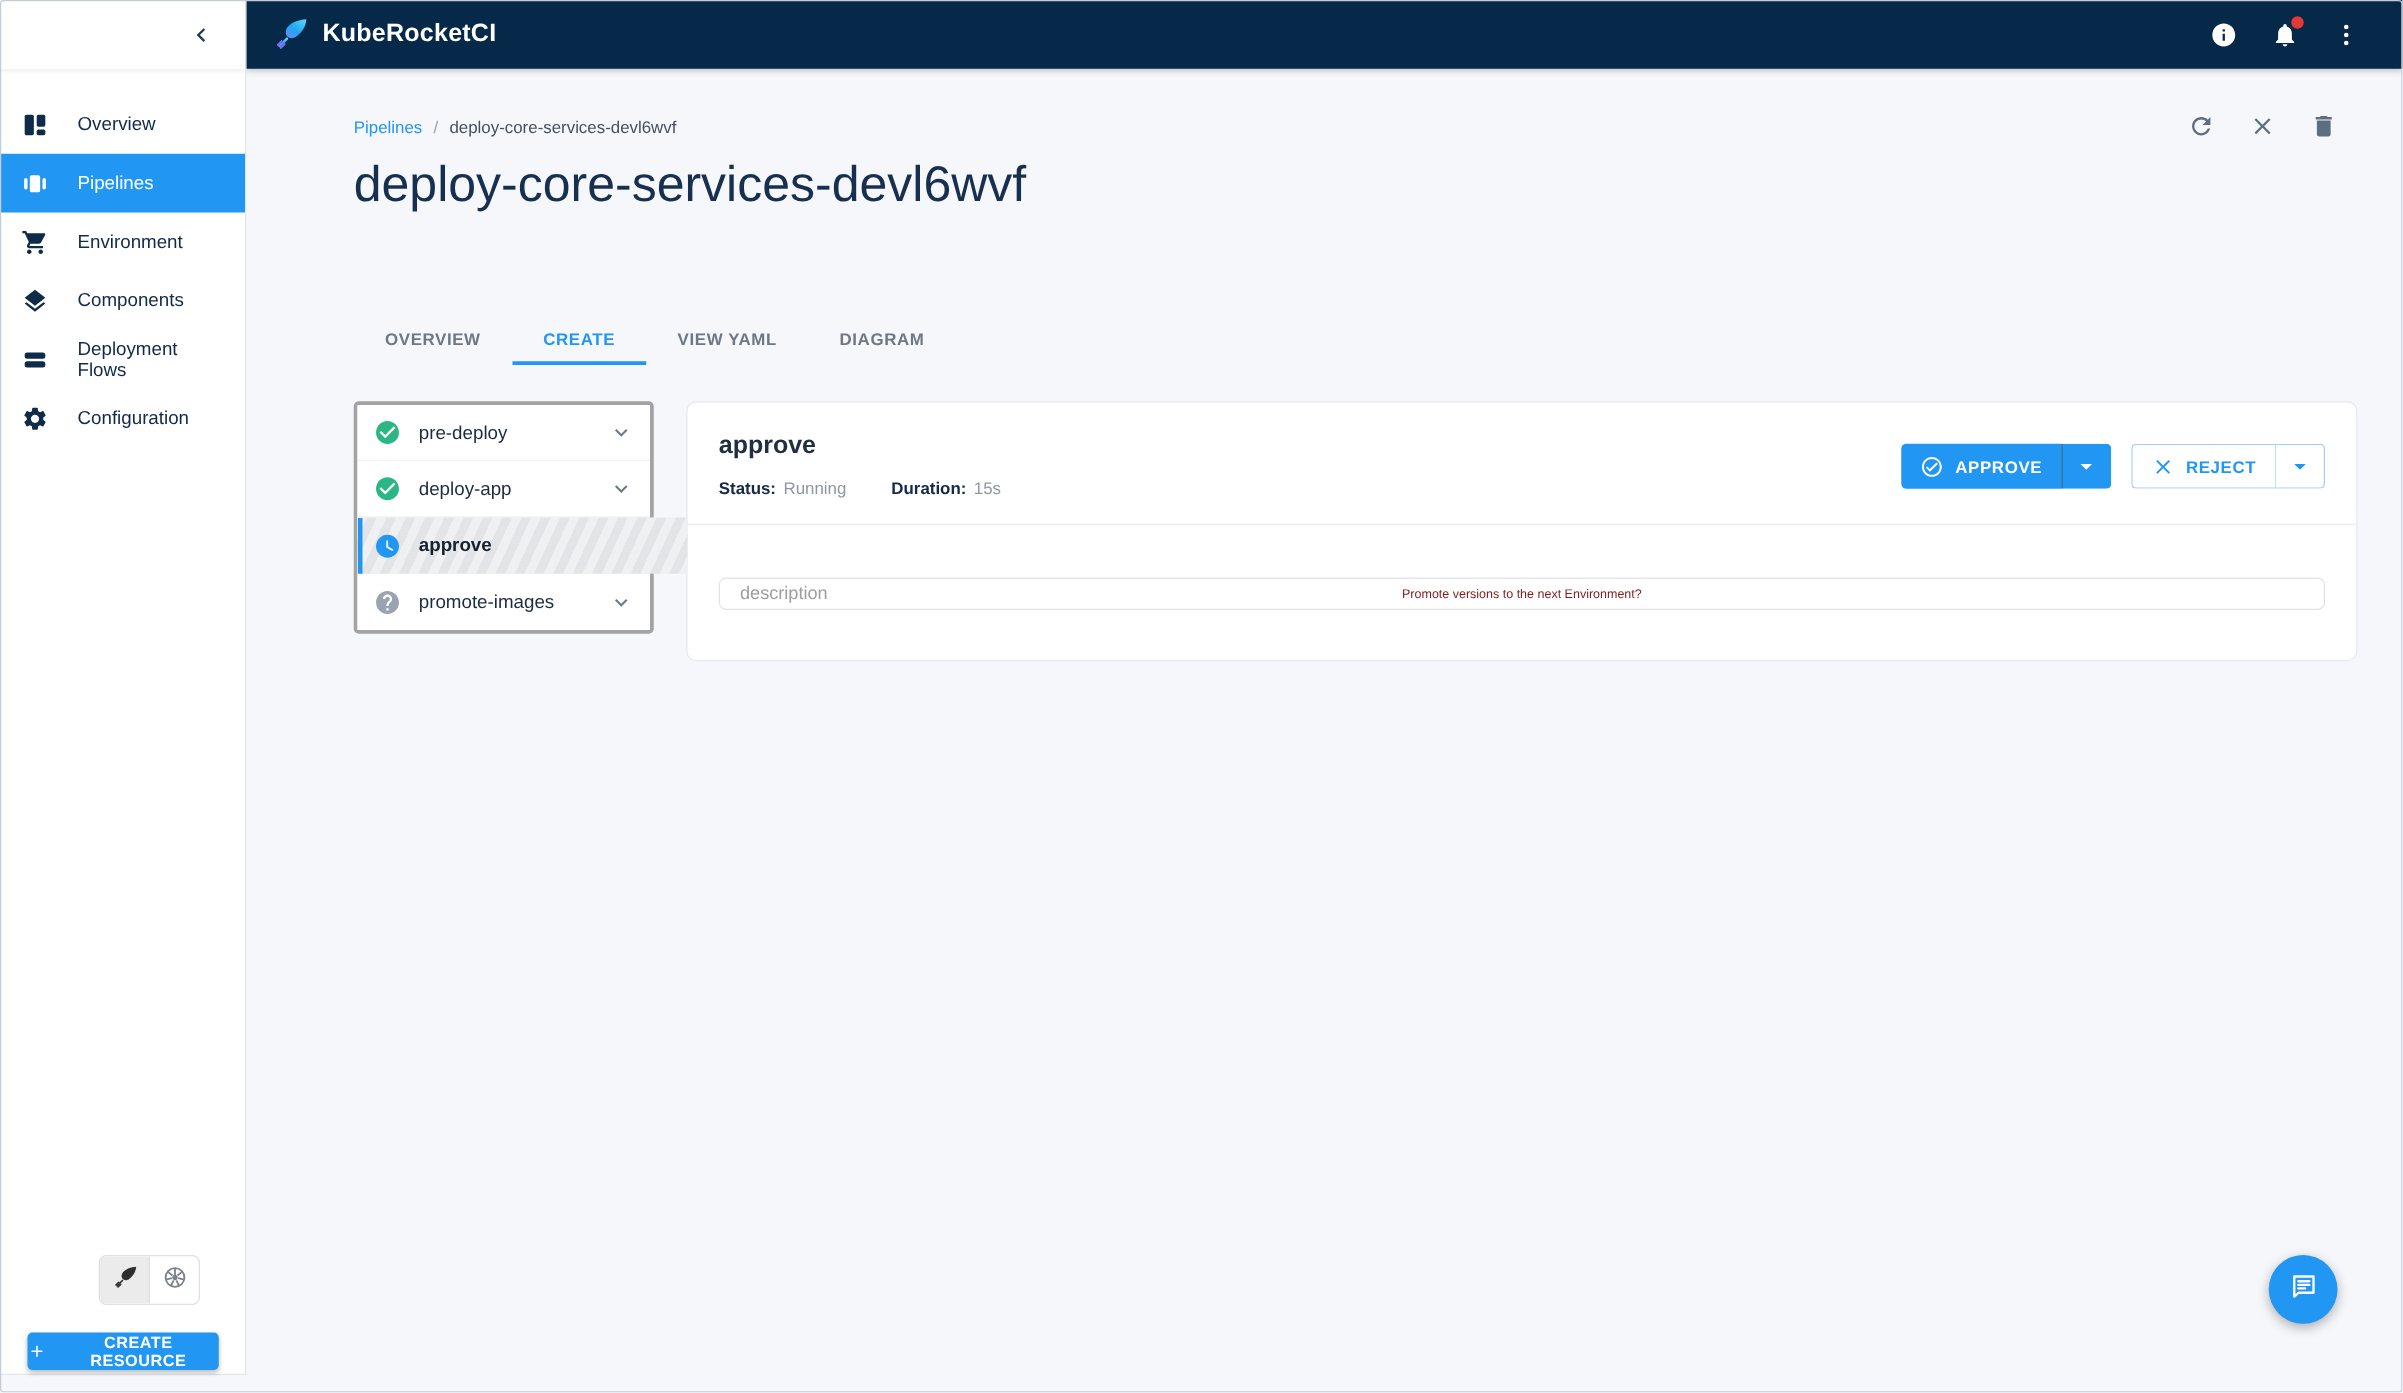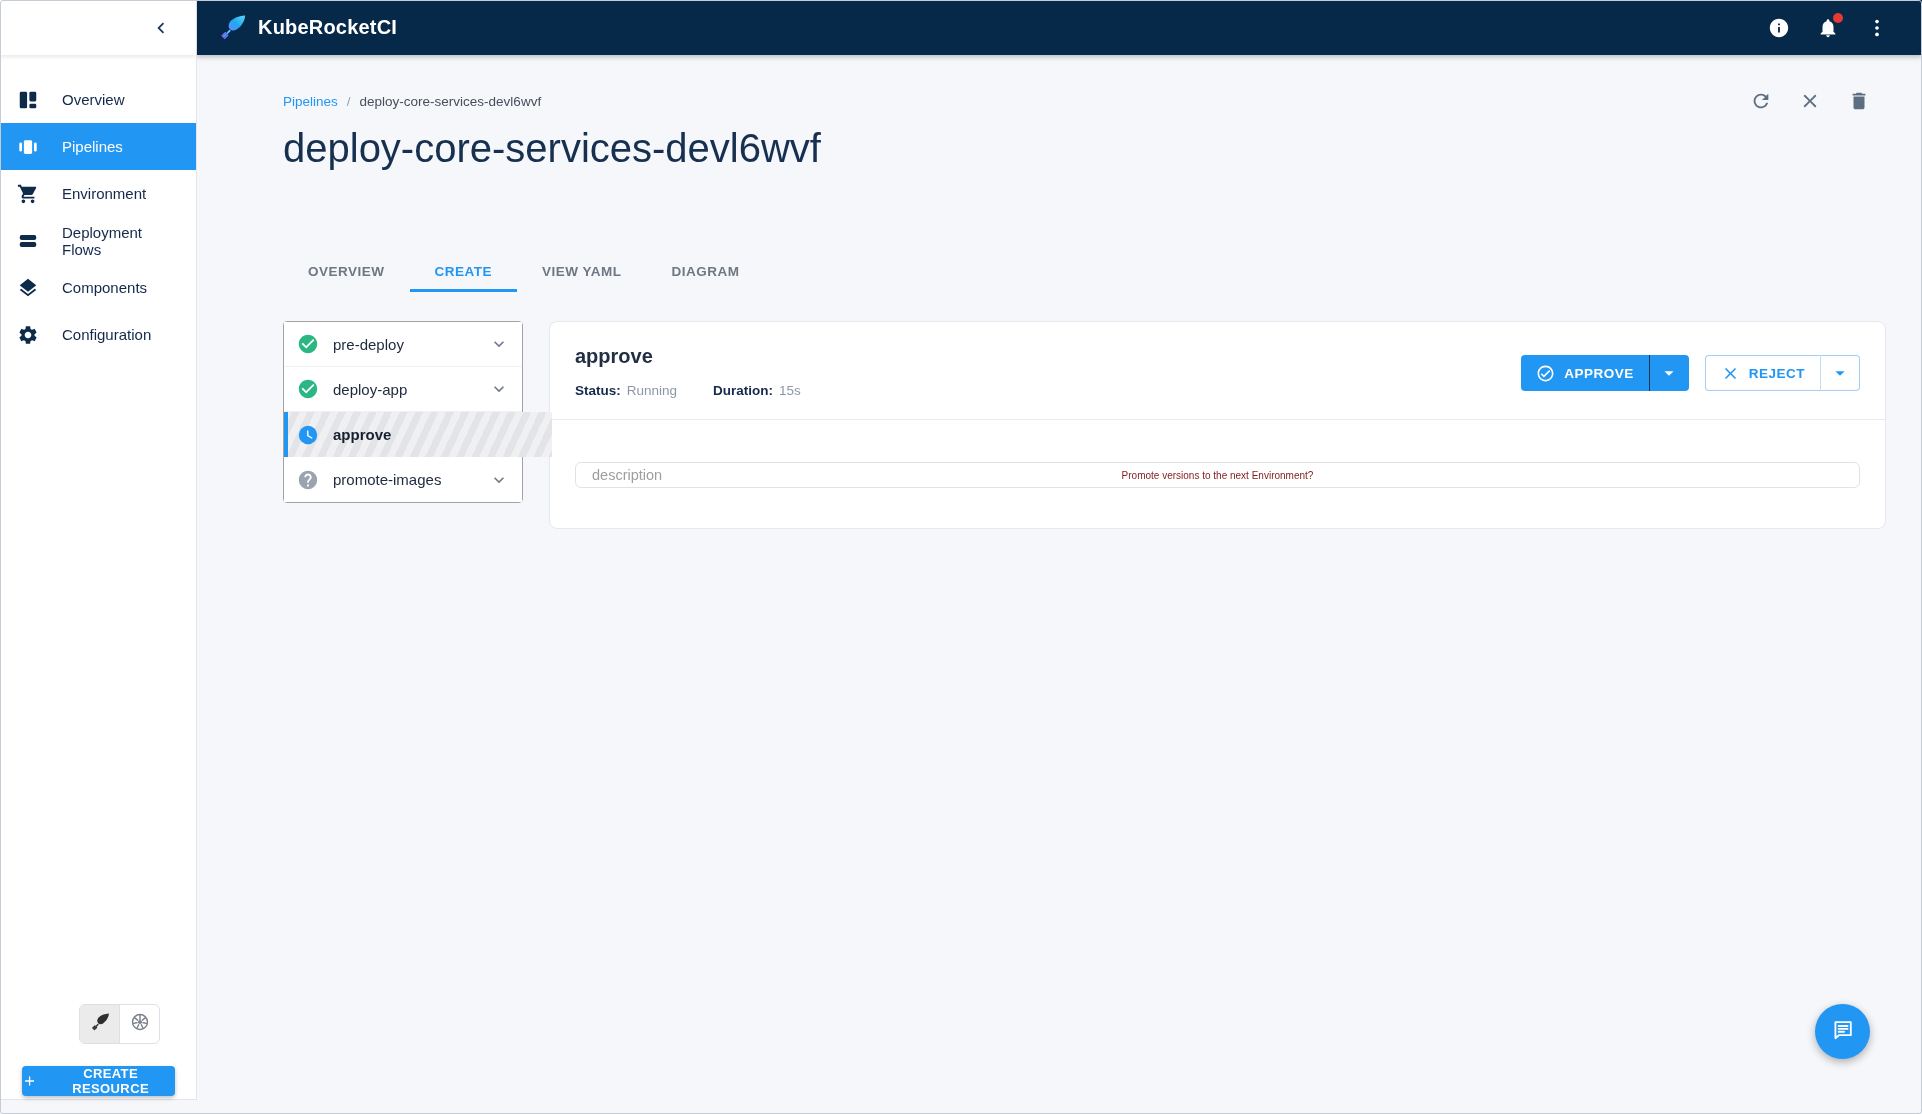--- a/index.html
+++ b/index.html
@@ -70,21 +70,21 @@
   .page-title{ margin-top:14px; font-size:40px; font-weight:400; color:#17304f; line-height:44px; }
 
   .page-tabs{ margin-top:84px; display:flex; }
   .ptab{ height:38px; padding:0 25px; display:flex; align-items:center; font-size:13.5px; font-weight:bold;
     letter-spacing:.5px; color:#6f7783; cursor:pointer; border-bottom:3px solid transparent; }
   .ptab.active{ color:#2196f3; border-bottom-color:#2196f3; }
 
   .work-row{ margin-top:29px; display:flex; align-items:flex-start; }
 
   
-  .steps-card{ width:240px; flex:0 0 240px; background:#fff; border:1px solid #a3a3a3; border-radius:4px;text-align:center; }
+  .steps-card{ width:240px; flex:0 0 240px; background:#fff; border:3px solid #a3a3a3; border-radius:4px;text-align:center; }
   .step-row{ height:45px; display:flex; align-items:center; padding:0 13px; gap:14px;
     border-bottom:1px solid #eef1f5; font-size:15px; color:#1d2b3f; background:#fff; cursor:pointer; }
   .step-row:last-child{ border-bottom:none; }
   .step-status{ width:22px; height:22px; display:flex; }
   .step-status svg{ width:22px; height:22px; }
   .step-chevron{ margin-left:auto; width:20px; height:20px; display:flex; cursor:pointer; }
   .step-chevron svg{ width:20px; height:20px; fill:#6e7a88; }
   .step-row.selected{
     position:relative; z-index:2; margin-right:-30px; border-bottom:none;
     font-weight:bold; color:#16202e;
@@ -169,33 +169,33 @@
       <span class="mi-icon">
         <svg viewBox="0 0 24 24">
             <path d="M7 18c-1.1 0-1.99.9-1.99 2S5.9 22 7 22s2-.9 2-2-.9-2-2-2zM1 2v2h2l3.6 7.59-1.35 2.45c-.16.28-.25.61-.25.96 0 1.1.9 2 2 2h12v-2H7.42c-.14 0-.25-.11-.25-.25l.03-.12.9-1.63h7.45c.75 0 1.41-.41 1.75-1.03l3.58-6.49c.08-.14.12-.31.12-.48 0-.55-.45-1-1-1H5.21l-.94-2H1zm16 16c-1.1 0-1.99.9-1.99 2s.89 2 1.99 2 2-.9 2-2-.9-2-2-2z"></path>
           </svg>
       </span>
       <span>Environment</span>
     </div>
     <div class="menu-item">
       <span class="mi-icon">
         <svg viewBox="0 0 24 24">
+            <path d="M11.99 18.54l-7.37-5.73L3 14.07l9 7 9-7-1.63-1.26-7.38 5.73zM12 16l7.36-5.73L21 9l-9-7-9 7 1.63 1.27L12 16z"></path>
+          </svg>
+      </span>
+      <span>Components</span>
+    </div>
+    <div class="menu-item">
+      <span class="mi-icon">
+        <svg viewBox="0 0 24 24">
             <rect x="3" y="5.5" width="18" height="5.5" rx="2.2"></rect>
             <rect x="3" y="13" width="18" height="5.5" rx="2.2"></rect>
           </svg>
       </span>
       <span>Deployment Flows</span>
-    </div>
-    <div class="menu-item">
-      <span class="mi-icon">
-        <svg viewBox="0 0 24 24">
-            <path d="M11.99 18.54l-7.37-5.73L3 14.07l9 7 9-7-1.63-1.26-7.38 5.73zM12 16l7.36-5.73L21 9l-9-7-9 7 1.63 1.27L12 16z"></path>
-          </svg>
-      </span>
-      <span>Components</span>
     </div>
     <div class="menu-item">
       <span class="mi-icon">
         <svg viewBox="0 0 24 24">
             <path d="M19.14 12.94c.04-.3.06-.61.06-.94 0-.32-.02-.64-.07-.94l2.03-1.58c.18-.14.23-.41.12-.61l-1.92-3.32c-.12-.22-.37-.29-.59-.22l-2.39.96c-.5-.38-1.03-.7-1.62-.94l-.36-2.54c-.04-.24-.24-.41-.48-.41h-3.84c-.24 0-.43.17-.47.41l-.36 2.54c-.59.24-1.13.57-1.62.94l-2.39-.96c-.22-.08-.47 0-.59.22L2.74 8.87c-.12.21-.08.47.12.61l2.03 1.58c-.05.3-.09.63-.09.94s.02.64.07.94l-2.03 1.58c-.18.14-.23.41-.12.61l1.92 3.32c.12.22.37.29.59.22l2.39-.96c.5.38 1.03.7 1.62.94l.36 2.54c.05.24.24.41.48.41h3.84c.24 0 .44-.17.47-.41l.36-2.54c.59-.24 1.13-.56 1.62-.94l2.39.96c.22.08.47 0 .59-.22l1.92-3.32c.12-.22.07-.47-.12-.61l-2.01-1.58zM12 15.6c-1.98 0-3.6-1.62-3.6-3.6s1.62-3.6 3.6-3.6 3.6 1.62 3.6 3.6-1.62 3.6-3.6 3.6z"></path>
           </svg>
       </span>
       <span>Configuration</span>
     </div>
   </div>

